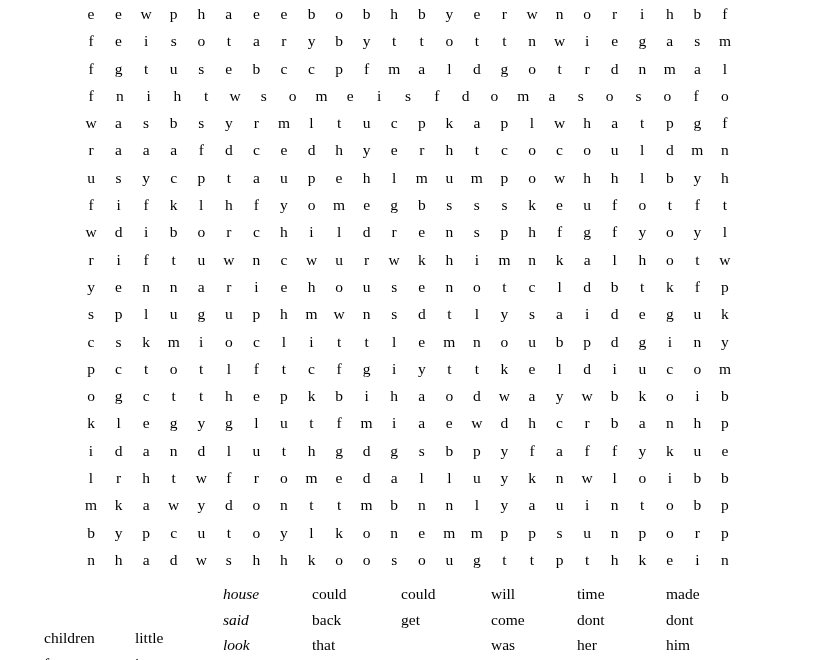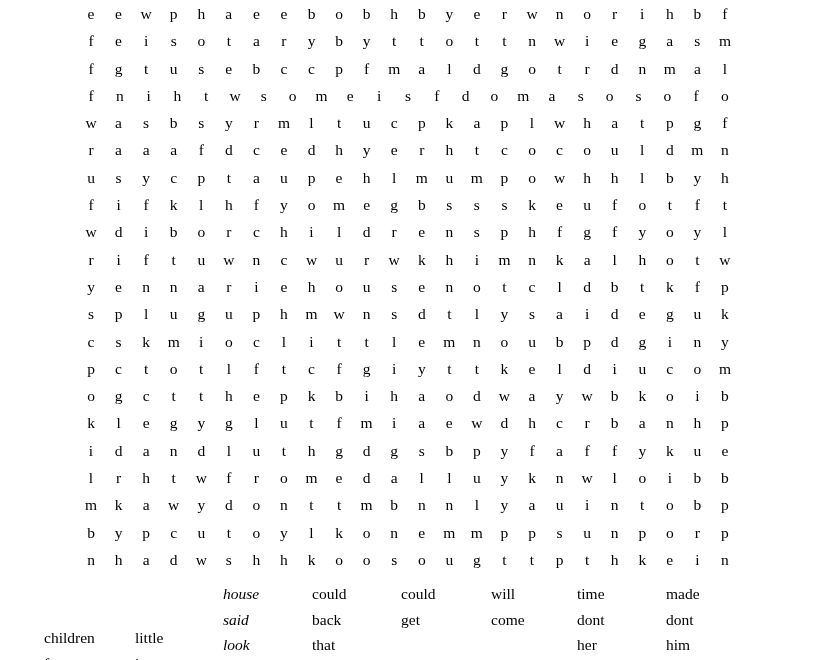--- a/index.html
+++ b/index.html
@@ -641,20 +641,21 @@
         <div class="word-item">back</div>
         <div class="word-item">that</div>
       </div>
       <div class="word-col col-4">
         <div class="word-item">could</div>
         <div class="word-item">get</div>
       </div>
       <div class="word-col col-5">
         <div class="word-item">will</div>
         <div class="word-item">come</div>
+        <div class="word-item">was</div>
       </div>
       <div class="word-col col-6">
         <div class="word-item">time</div>
         <div class="word-item">dont</div>
         <div class="word-item">her</div>
       </div>
       <div class="word-col col-7">
         <div class="word-item">made</div>
         <div class="word-item">dont</div>
         <div class="word-item">him</div>

